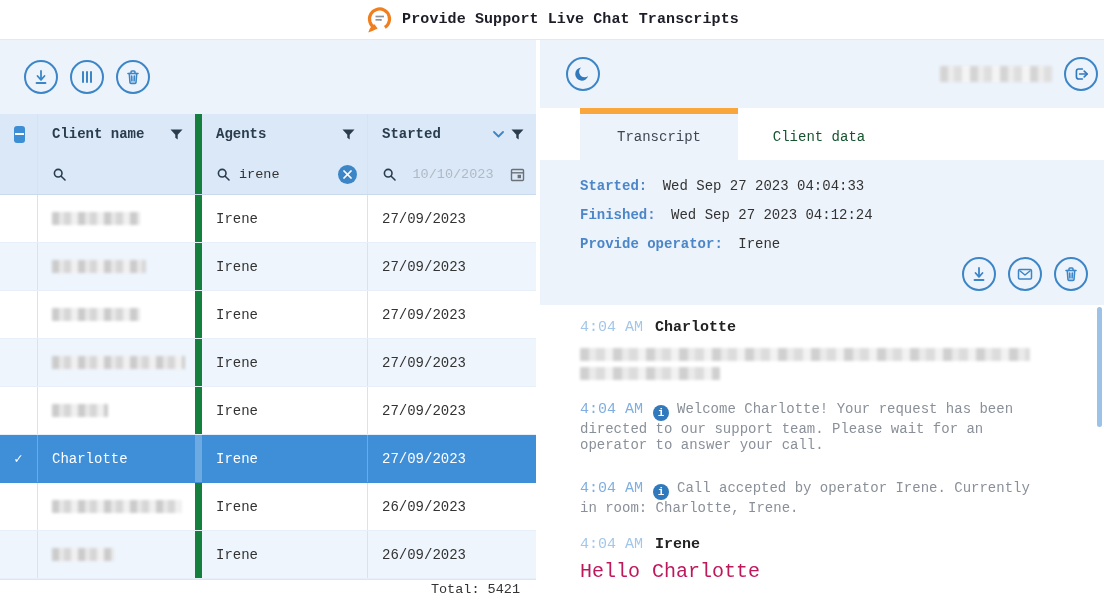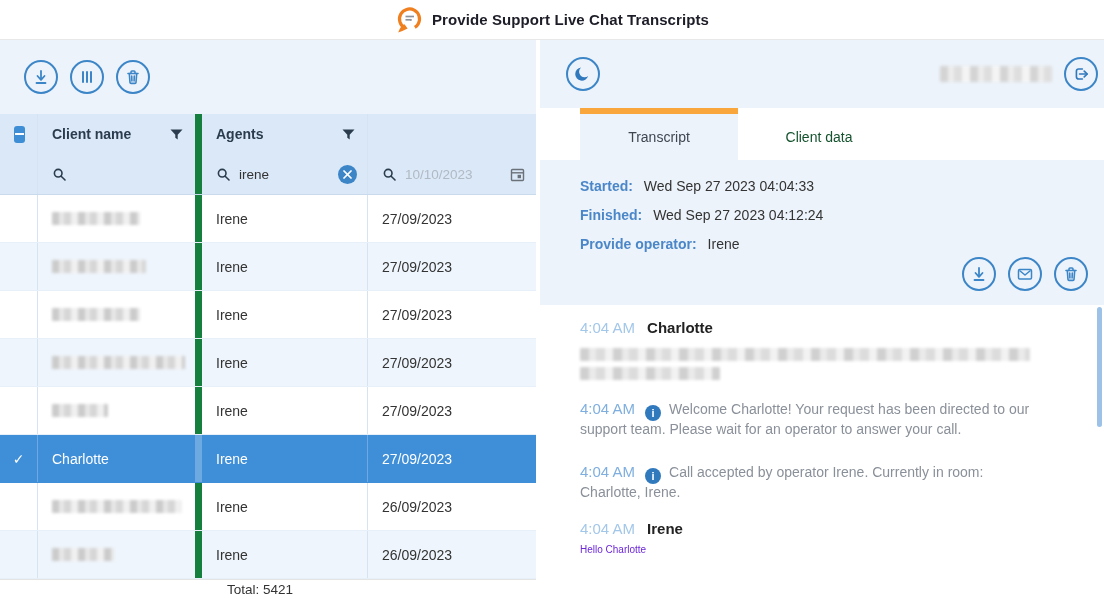--- a/index.html
+++ b/index.html
@@ -1,19 +1,19 @@
 <!DOCTYPE html>
 <html><head>
 <meta charset="utf-8">
 <style>
   * { margin:0; padding:0; box-sizing:border-box; }
   html,body { background:#fff; }
   .app {
     position:relative; width:1104px; height:599px; overflow:hidden;
-    font-family:Liberation Sans, sans-serif; background:#fff; color:#333;
+    font-family:Liberation Mono, monospace; background:#fff; color:#333;
   }
   
   .topbar { height:40px; background:#fff; border-bottom:1px solid #e8e8e8;
     display:flex; align-items:center; justify-content:center; gap:9px; }
   .logo { width:28px; height:28px; position:relative; flex:0 0 auto; }
   .app-title { font-size:15px; font-weight:700; color:#1d1d28; letter-spacing:.1px; }
 
   
   .main { position:absolute; top:40px; left:0; right:0; bottom:0; display:flex; }
   .left-pane  { width:536px; background:#fff; display:flex; flex-direction:column; }
@@ -34,40 +34,40 @@
   .c-sel    { width:38px;  display:flex; align-items:center; justify-content:center; border-right:1px solid #d5e3f3; }
   .c-client { width:164px; border-right:7px solid #15803d; }
   .c-agent  { width:166px; border-right:1px solid #d5e3f3; }
   .c-start  { width:168px; }
   .hdr { height:40px; background:#dae8f7; color:#2b3c4e; font-weight:700; }
   .hdr .cell { display:flex; align-items:center; padding:0 12px 0 14px; }
   .hdr .cell .lbl { flex:1; }
   .flt { height:41px; background:#dae8f7; border-bottom:1px solid #c9daed; }
   .flt .cell { display:flex; align-items:center; padding:0 10px 0 14px; gap:8px; }
   .flt-text { color:#333; font-size:13.5px; flex:1; }
-  .flt-placeholder { color:#b1b9c3; font-size:13.5px; flex:1; }
+  .flt-placeholder { color:#b1b9c3; font-size:13.5px; flex:1;text-align:center; }
   .clear-btn { width:19px; height:19px; border-radius:50%; background:#3c86c8; border:none;
     display:flex; align-items:center; justify-content:center; cursor:pointer; }
   .minus-box { width:17px; height:17px; background:#3d8ed5; border-radius:3px;
     display:flex; align-items:center; justify-content:center; cursor:pointer; }
   .minus-box span { display:block; width:9px; height:2px; background:#fff; }
 
   .t-row { height:48px; background:#fff; border-bottom:1px solid #e7eff9; cursor:pointer; }
   .t-row.alt { background:#eef5fc; }
   .t-row .cell { display:flex; align-items:center; padding:0 10px 0 14px; color:#333; }
   .t-row.selected { background:#3e8ed8; border-bottom:1px solid #3e8ed8; }
   .t-row.selected .cell { color:#fff; }
   .t-row.selected .c-sel, .t-row.selected .c-client, .t-row.selected .c-agent { border-right-color:rgba(255,255,255,.25); }
   .checkmark { color:#fff; font-size:14px; }
 
   .redacted { height:13px; border-radius:1px;
     background:repeating-linear-gradient(90deg,#cbcbcb 0 7px,#e7e7e7 7px 12px,#d6d6d6 12px 19px,#f0f0f0 19px 26px);
     filter:blur(1.6px); }
   .grid-footer { height:20px; background:#fff; border-top:1px solid #e4e4e4;
-    display:flex; align-items:center; justify-content:center; padding-right:16px;
+    display:flex; align-items:center; justify-content:flex-end; padding-right:16px;
     font-size:13.5px; color:#333; }
 
   
   .r-topbar { height:68px; display:flex; align-items:center; padding:0 6px 0 26px; }
   .r-topbar .spacer { flex:1; }
   .acct-redacted { width:112px; height:16px; margin-right:12px; border-radius:1px;
     background:repeating-linear-gradient(90deg,#d4d4d4 0 8px,#ececec 8px 14px,#dedede 14px 22px,#f4f4f4 22px 30px);
     filter:blur(1.6px); }
   .icon-btn.r { margin-left:0; }
 
@@ -96,21 +96,21 @@
   .msg-blur-1 { width:450px; margin-top:12px; }
   .msg-blur-2 { width:140px; margin-top:6px; }
   .chat .redacted {
     background:repeating-linear-gradient(90deg,#d0d0d0 0 9px,#eaeaea 9px 16px,#dcdcdc 16px 25px,#f2f2f2 25px 33px); }
   .sys-msg { margin-top:21px; font-size:14px; color:#8a9099; line-height:16px; }
   .sys-msg .msg-time { color:#7fafdf; margin-right:10px; }
   .info-icon { display:inline-flex; width:16px; height:16px; border-radius:50%; background:#3079bd;
     color:#fff; font-size:11px; font-weight:700; align-items:center; justify-content:center;
     vertical-align:-3px; margin-right:8px; font-style:normal; }
   .msg-last { margin-top:20px; }
-  .msg-text { margin-top:7px; font-size:10px; color:#6d28d9; }
+  .msg-text { margin-top:7px; font-size:20px; color:#be185d; }
 </style>
 </head>
 <body>
 
 <div class="app">
 
   <div class="topbar">
     <span class="logo">
       <svg width="28" height="28" viewBox="0 0 28 28">
         <circle cx="14.5" cy="13" r="10" fill="none" stroke="#ef7f1f" stroke-width="3.2" stroke-dasharray="52 11" transform="rotate(118 14.5 13)"></circle>
@@ -162,20 +162,29 @@
               </span>
           </div>
           <div class="c-client cell">
             <span class="lbl">Client name</span>
             <svg width="13" height="11" viewBox="0 0 13 11">
                 <polygon points="0.5,0.5 12.5,0.5 7.7,5.8 7.7,10.5 5.3,8.8 5.3,5.8" fill="#2b3c4e"></polygon>
               </svg>
           </div>
           <div class="c-agent cell">
             <span class="lbl">Agents</span>
+            <svg width="13" height="11" viewBox="0 0 13 11">
+                <polygon points="0.5,0.5 12.5,0.5 7.7,5.8 7.7,10.5 5.3,8.8 5.3,5.8" fill="#2b3c4e"></polygon>
+              </svg>
+          </div>
+          <div class="c-start cell">
+            <span class="lbl">Started</span>
+            <svg width="11" height="7" viewBox="0 0 11 7" style="margin-right:7px">
+                <polyline points="1,1 5.5,5.5 10,1" fill="none" stroke="#3c86c8" stroke-width="1.8" stroke-linecap="round" stroke-linejoin="round"></polyline>
+              </svg>
             <svg width="13" height="11" viewBox="0 0 13 11">
                 <polygon points="0.5,0.5 12.5,0.5 7.7,5.8 7.7,10.5 5.3,8.8 5.3,5.8" fill="#2b3c4e"></polygon>
               </svg>
           </div>
         </div>
 
         <div class="g-row flt">
           <div class="c-sel"></div>
           <div class="c-client cell">
             <svg width="15" height="15" viewBox="0 0 15 15" fill="none" stroke="#2b3c4e" stroke-width="1.6" stroke-linecap="round">

